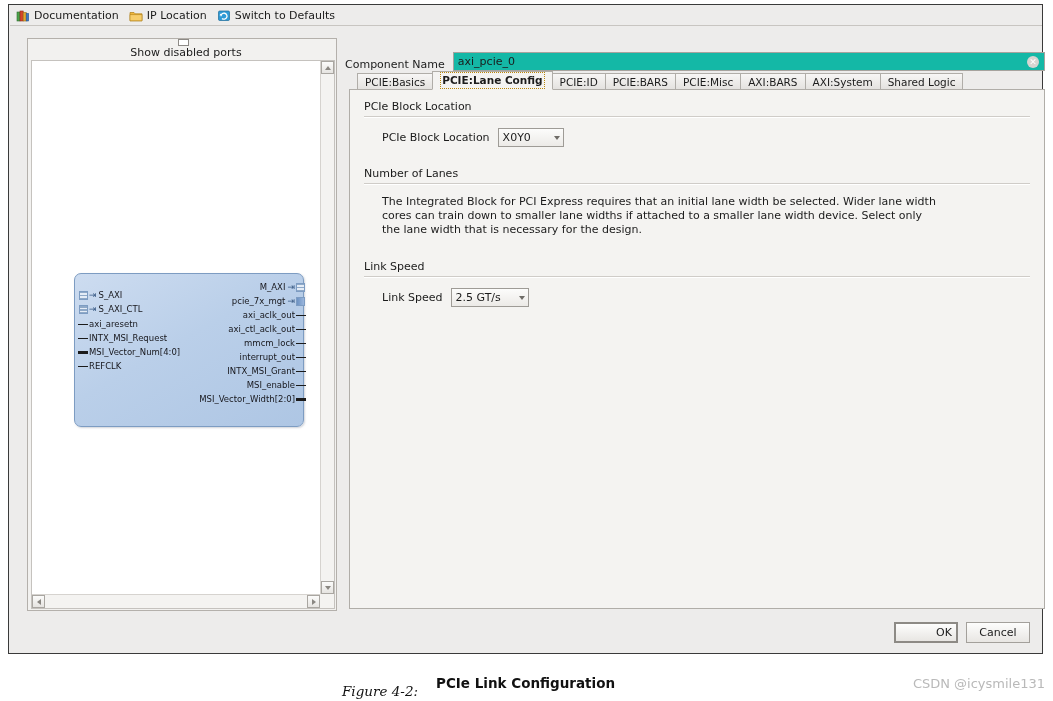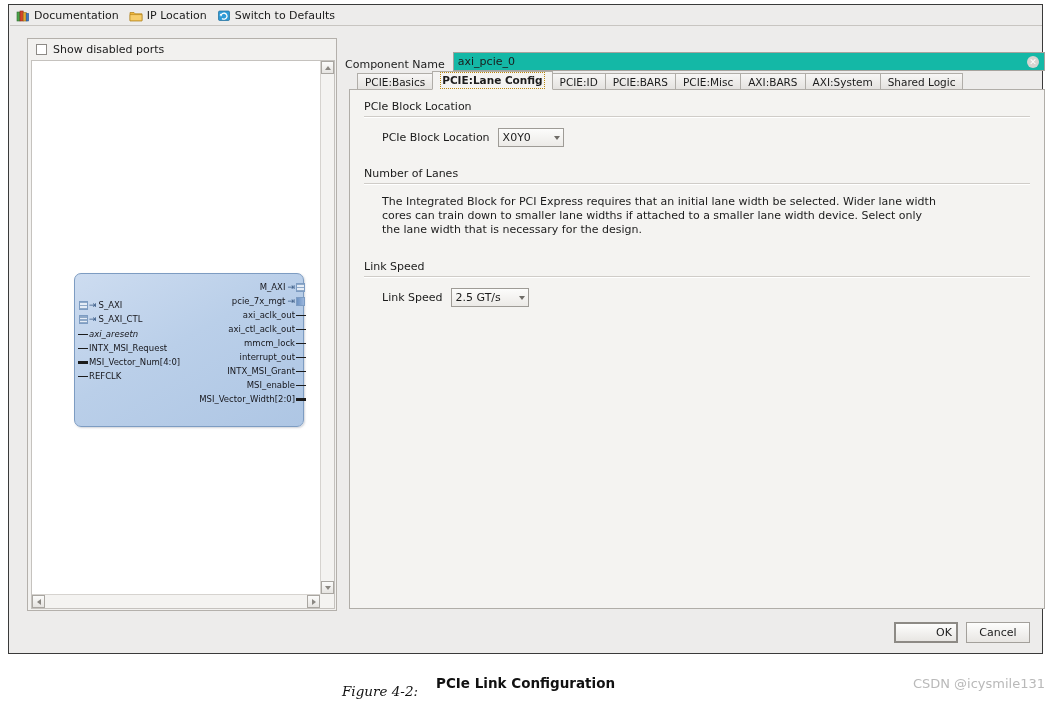--- a/index.html
+++ b/index.html
@@ -68,20 +68,21 @@
     position: absolute;
     left: 0; top: 0;
     width: 100%;
     height: 20px;
     display: flex;
     align-items: center;
     padding-left: 8px;
     box-sizing: border-box;
     font-size: 11px;
     color: #1b1b1b;
+    flex-direction: column;
   }
   .chk {
     width: 11px; height: 11px;
     border: 1px solid #8d8a86;
     background: #ffffff;
     margin-right: 6px;
     display: inline-block;
     box-sizing: border-box;
   }
   #canvas-area {
@@ -168,21 +169,21 @@
     box-shadow: 1px 1px 2px rgba(120,130,145,0.35);
   }
   .port-label {
     position: absolute;
     font-size: 8.5px;
     color: #17171c;
     white-space: nowrap;
     line-height: 11px;
     font-family: "DejaVu Sans", sans-serif;
   }
-  .port-left { left: 14px; margin-top: 10px; }
+  .port-left { left: 14px; }
   .port-right { right: 8px; text-align: right; }
 
   
   .pin-bus {
     position: absolute;
     left: -10px;
     width: 9px; height: 9px;
     background: repeating-linear-gradient(
       to bottom, #8fa9c8 0px, #8fa9c8 1.5px, #e4ecf6 1.5px, #e4ecf6 3px);
     border: 1px solid #7d9cc2;
@@ -498,21 +499,21 @@
           <div class="port-label port-left" style="top:16px;">
             <span class="pin-bus" style="top:1px;"></span>
             <span class="bus-arrow">⇥</span><span>S_AXI</span>
           </div>
 
           <div class="port-label port-left" style="top:30px;">
             <span class="pin-bus" style="top:1px;"></span>
             <span class="bus-arrow">⇥</span><span>S_AXI_CTL</span>
           </div>
 
-          <div class="port-label port-left" style="top:45px;font-style:italic;">
+          <div class="port-label port-left" style="top:45px;">
             <span class="pin-line" style="top:5px;"></span>
             <span>axi_aresetn</span>
           </div>
 
           <div class="port-label port-left" style="top:59px;">
             <span class="pin-line" style="top:5px;"></span>
             <span>INTX_MSI_Request</span>
           </div>
 
           <div class="port-label port-left" style="top:73px;">

